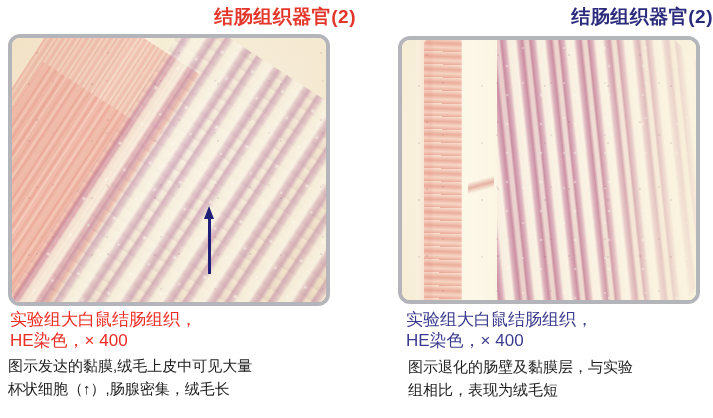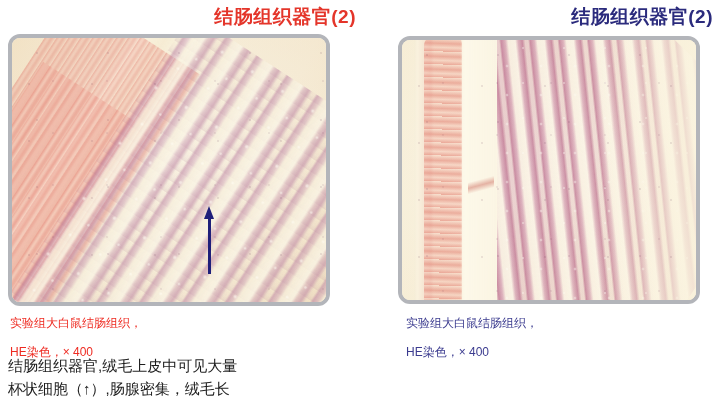--- a/index.html
+++ b/index.html
@@ -293,22 +293,22 @@
     right: -10px;
     top: -10px;
     width: 110px;
     height: 300px;
     background: linear-gradient(270deg, rgba(250,243,222,0.95) 0%, rgba(250,243,222,0.5) 45%, rgba(250,243,222,0) 100%);
   }
 
   
   .caption-colored {
     position: absolute;
-    font-size: 12px;
-    line-height: 29px;
+    font-size: 17px;
+    line-height: 21px;
     white-space: pre-line;
   }
   .cap-red  { color: #ee2b22; }
   .cap-navy { color: #3b3b8f; }
 
   .caption-body {
     position: absolute;
     font-size: 15px;
     line-height: 23px;
     color: #1d1d1d;
@@ -340,21 +340,21 @@
         <div class="arrow-up">
           <div class="head"></div>
           <div class="shaft"></div>
         </div>
       </div>
     </div>
 
     <div class="caption-colored cap-red cap-left-colored">实验组大白鼠结肠组织，
 HE染色，× 400</div>
 
-    <div class="caption-body cap-left-body">结肠组织器官,绒毛上皮中可见大量
+    <div class="caption-body cap-left-body">图示发达的黏膜,绒毛上皮中可见大量
 杯状细胞（↑）,肠腺密集，绒毛长</div>
   </div>
 
   <div class="panel panel-right">
 
     <div class="panel-title title-navy">结肠组织器官(2)</div>
 
     <div class="micro-frame frame-right">
       <div class="micro-img mg-right">
         <div class="wall-edge"></div>
@@ -364,15 +364,17 @@
         <div class="villi"></div>
         <div class="villi-dots"></div>
         <div class="lumen-fade"></div>
         <div class="speckle"></div>
       </div>
     </div>
 
     <div class="caption-colored cap-navy cap-right-colored">实验组大白鼠结肠组织，
 HE染色，× 400</div>
 
+    <div class="caption-body cap-right-body">图示退化的肠壁及黏膜层，与实验
+组相比，表现为绒毛短</div>
   </div>
 
 </div>
 
 </body></html>

